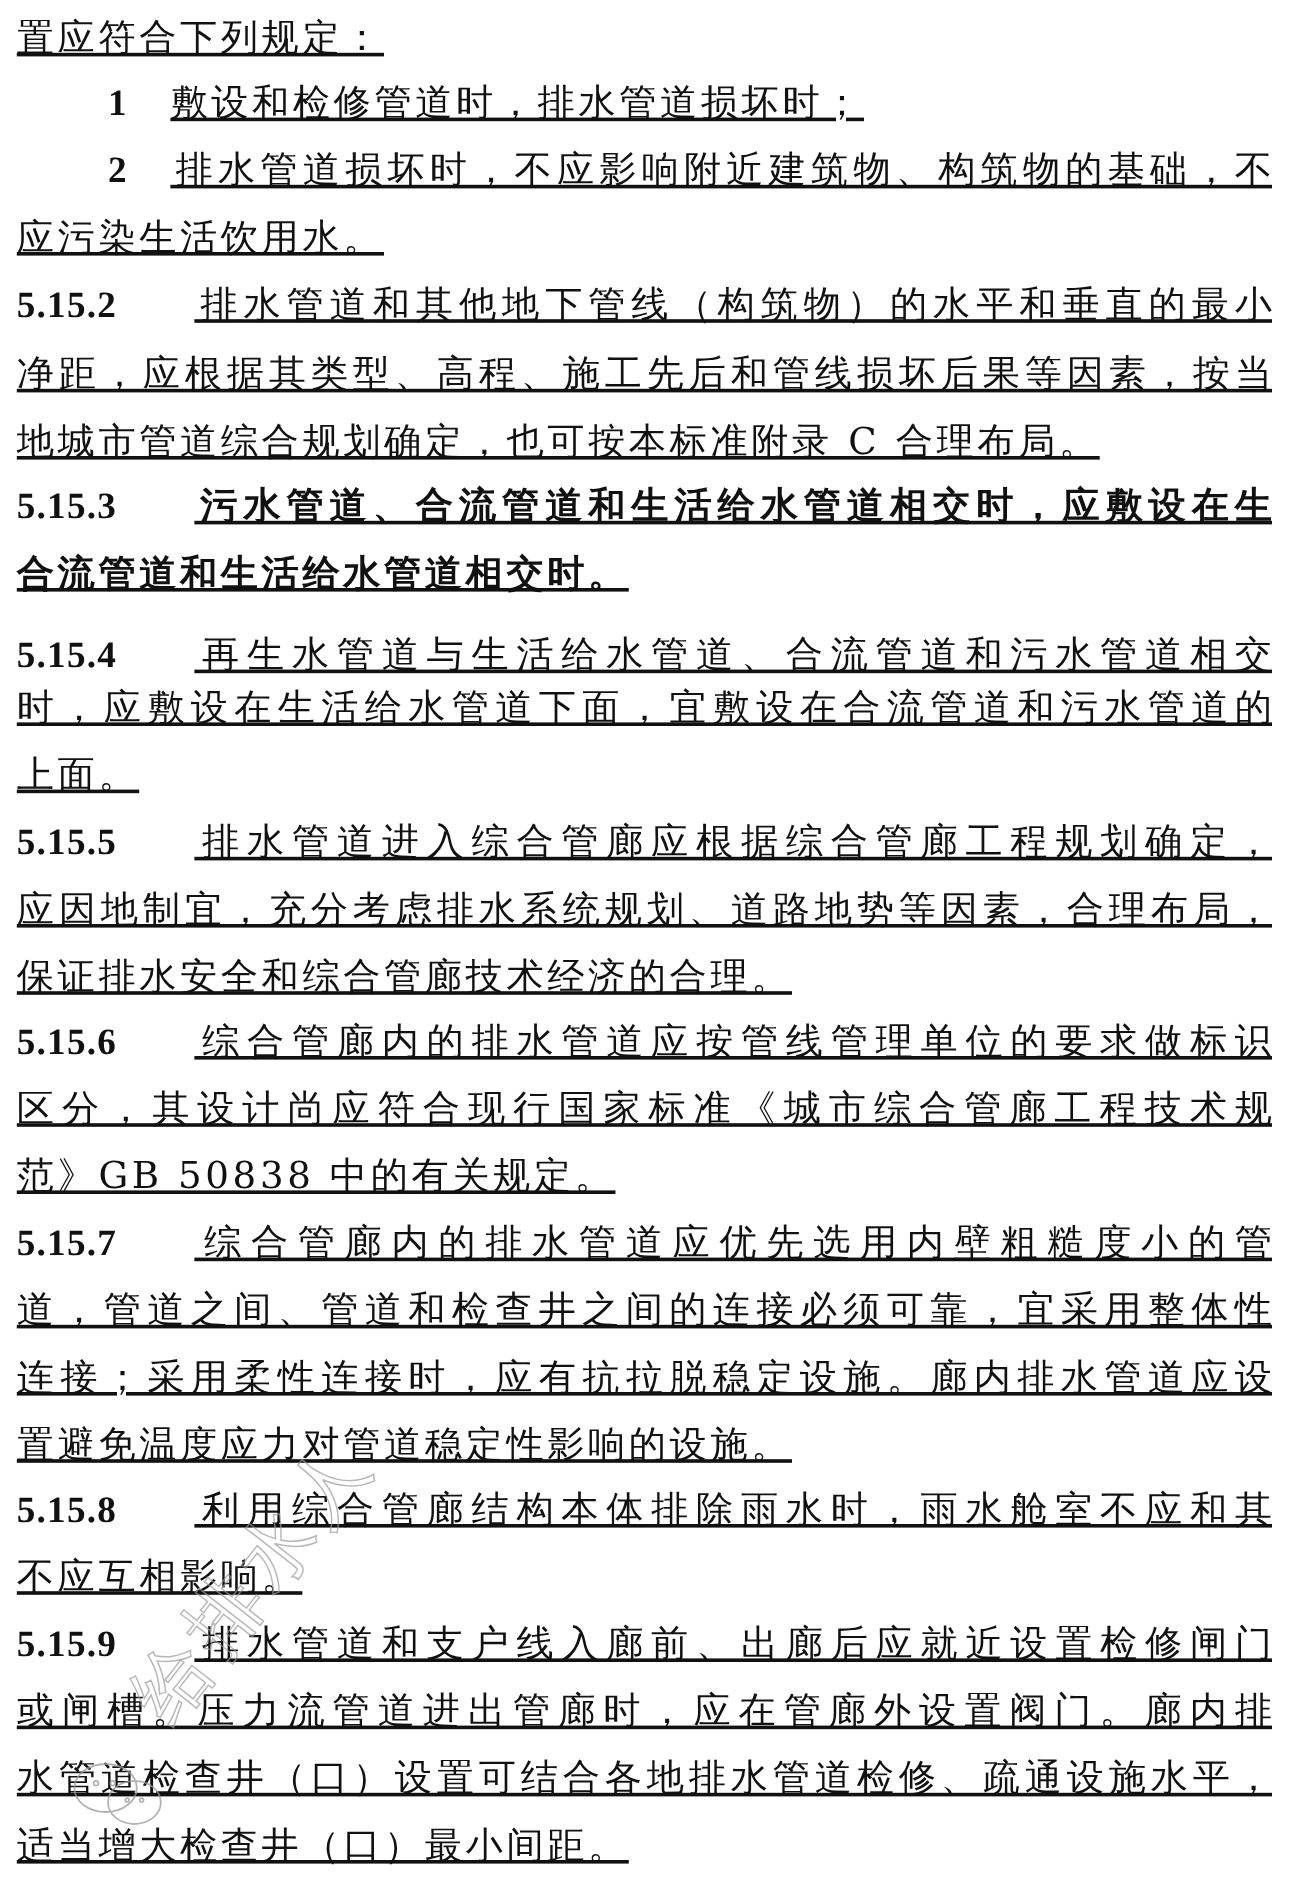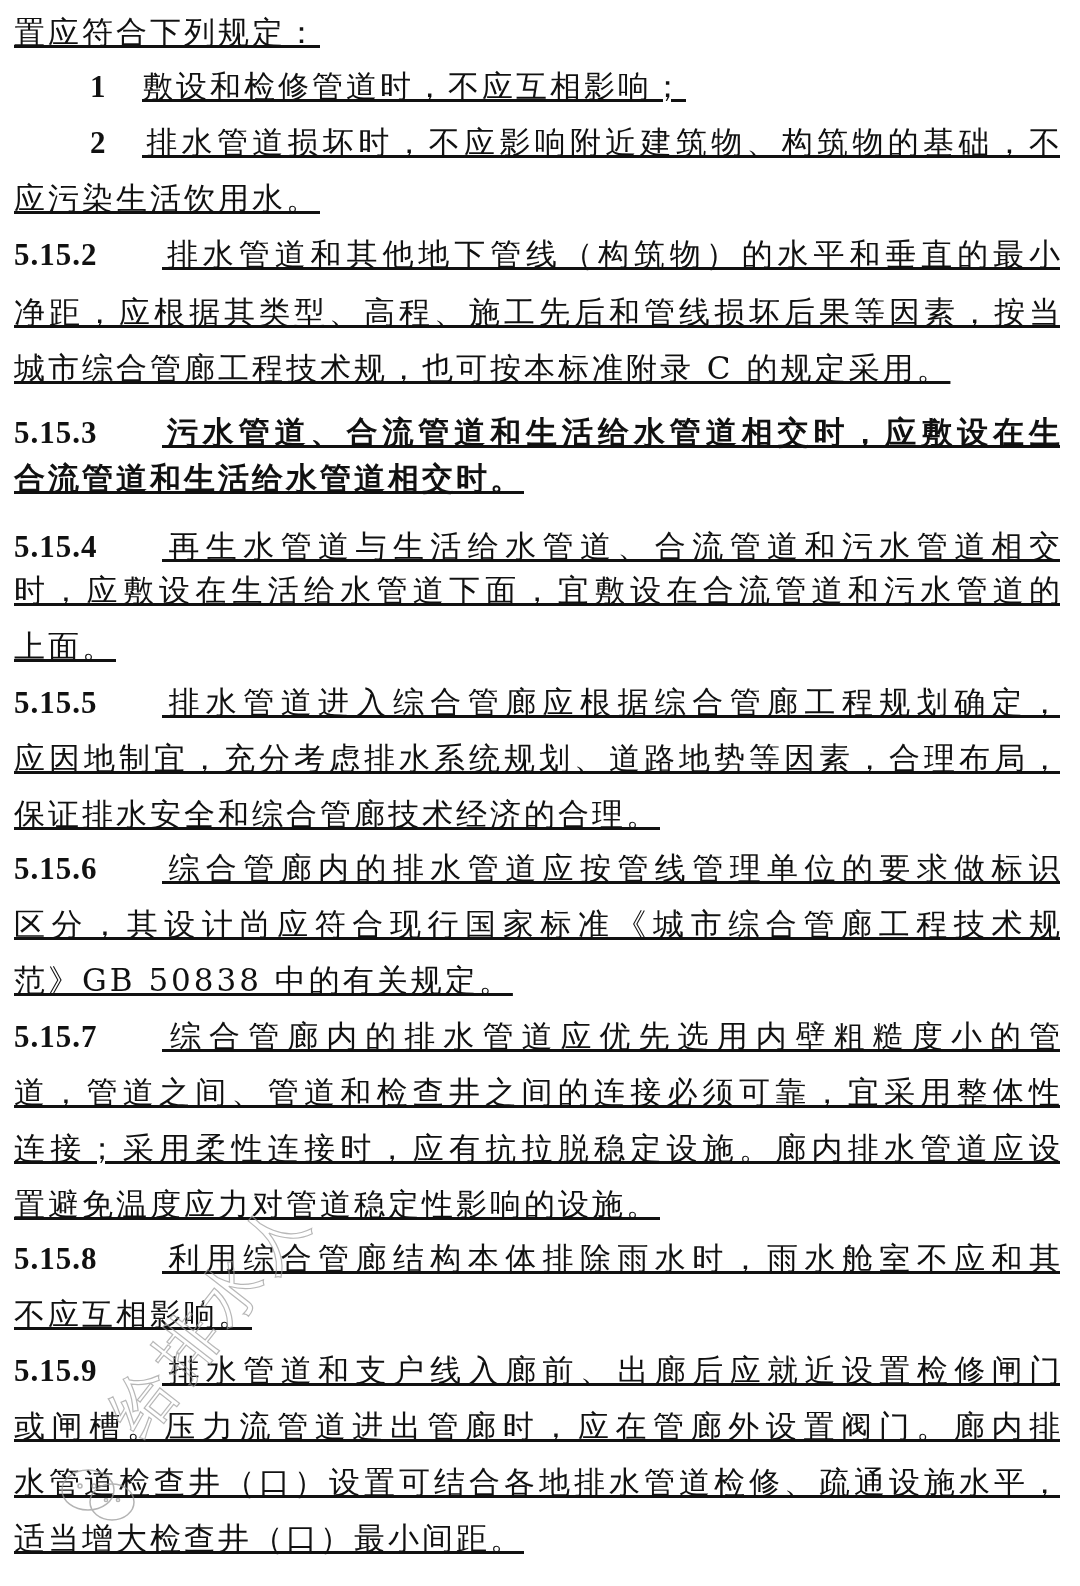--- a/index.html
+++ b/index.html
@@ -16,35 +16,35 @@
   .watermark { position:absolute; left:50px; top:1290px; width:300px; height:290px; pointer-events:none; }
 </style>
 </head>
 <body>
 
 <div class="page">
 
   <div class="line" style="top:4px;">置应符合下列规定：</div>
 
   <div class="line indent" style="top:58px;">
-    <span class="subnum">1</span><span>敷设和检修管道时，不应互相影响；</span>
+    <span class="subnum">1</span><span>敷设和检修管道时，排水管道损坏时；</span>
   </div>
 
   <div class="line indent" style="top:114px;width:970px;text-align:justify;text-align-last:justify;letter-spacing:0;">
     <span class="subnum">2</span><span>排水管道损坏时，不应影响附近建筑物、构筑物的基础，不</span>
   </div>
   <div class="line" style="top:170px;">应污染生活饮用水。</div>
 
   <div class="line justify" style="top:226px;">
     <span class="num">5.15.2</span><span>排水管道和其他地下管线（构筑物）的水平和垂直的最小</span>
   </div>
   <div class="line justify" style="top:284px;">净距，应根据其类型、高程、施工先后和管线损坏后果等因素，按当</div>
-  <div class="line" style="top:340px;">城市综合管廊工程技术规，也可按本标准附录 C 的规定采用。</div>
+  <div class="line" style="top:340px;">地城市管道综合规划确定，也可按本标准附录 C 合理布局。</div>
 
-  <div class="line justify bold" style="top:404px;">
+  <div class="line justify bold" style="top:394px;">
     <span class="num">5.15.3</span><span>污水管道、合流管道和生活给水管道相交时，应敷设在生</span>
   </div>
   <div class="line bold" style="top:450px;">合流管道和生活给水管道相交时。</div>
 
   <div class="line justify" style="top:518px;">
     <span class="num">5.15.4</span><span>再生水管道与生活给水管道、合流管道和污水管道相交</span>
   </div>
   <div class="line justify" style="top:562px;">时，应敷设在生活给水管道下面，宜敷设在合流管道和污水管道的</div>
   <div class="line" style="top:618px;">上面。</div>
 

